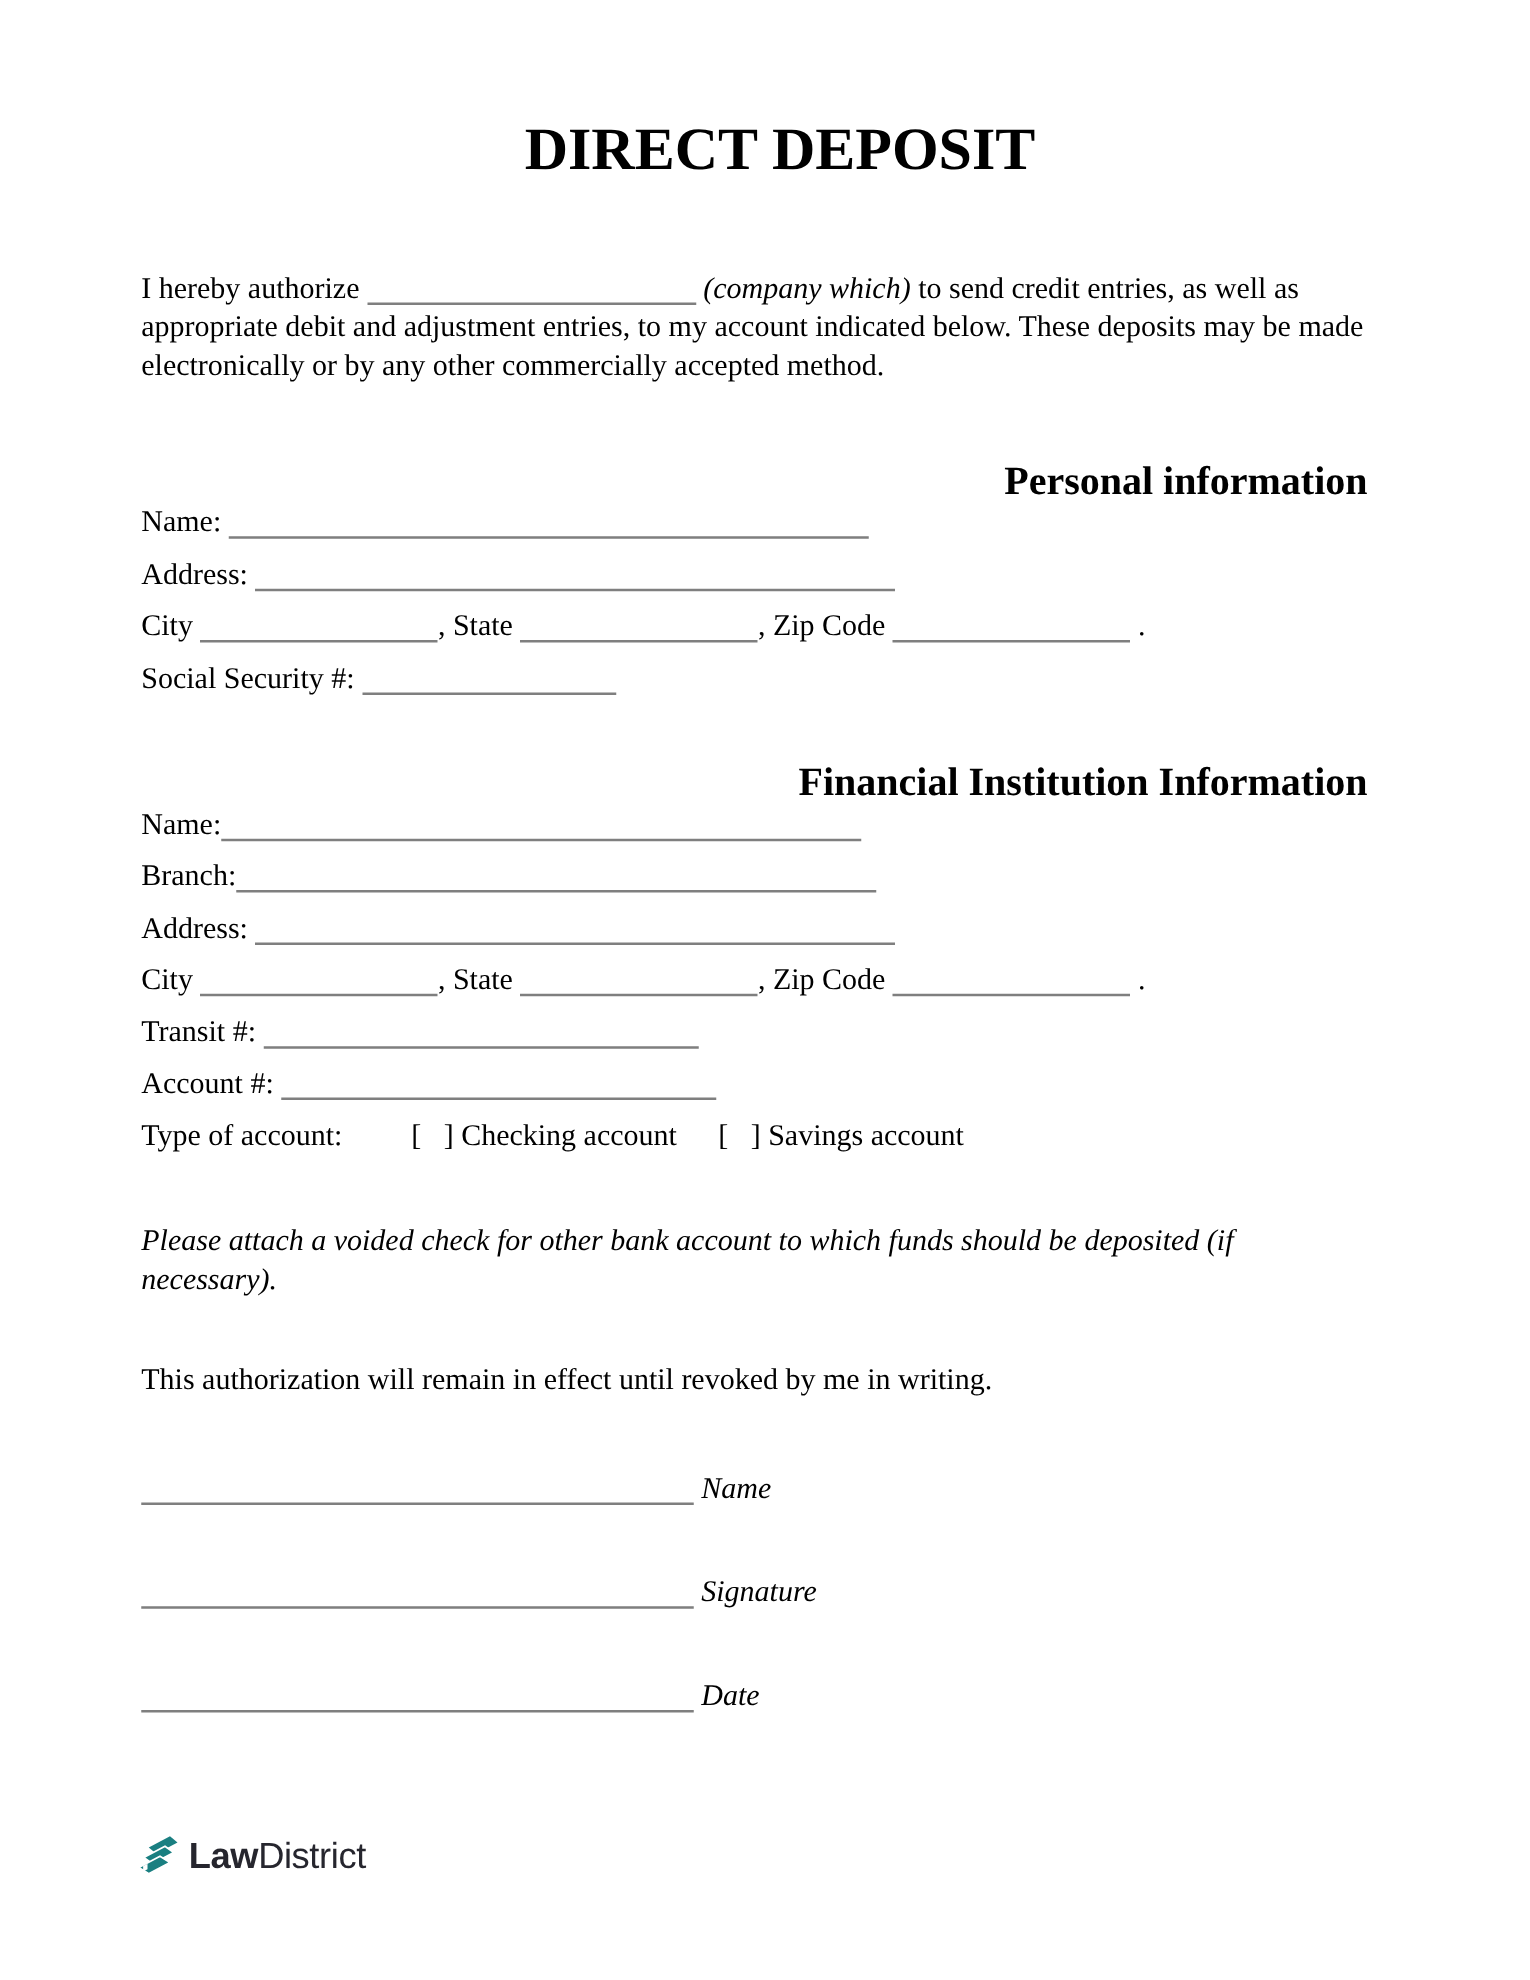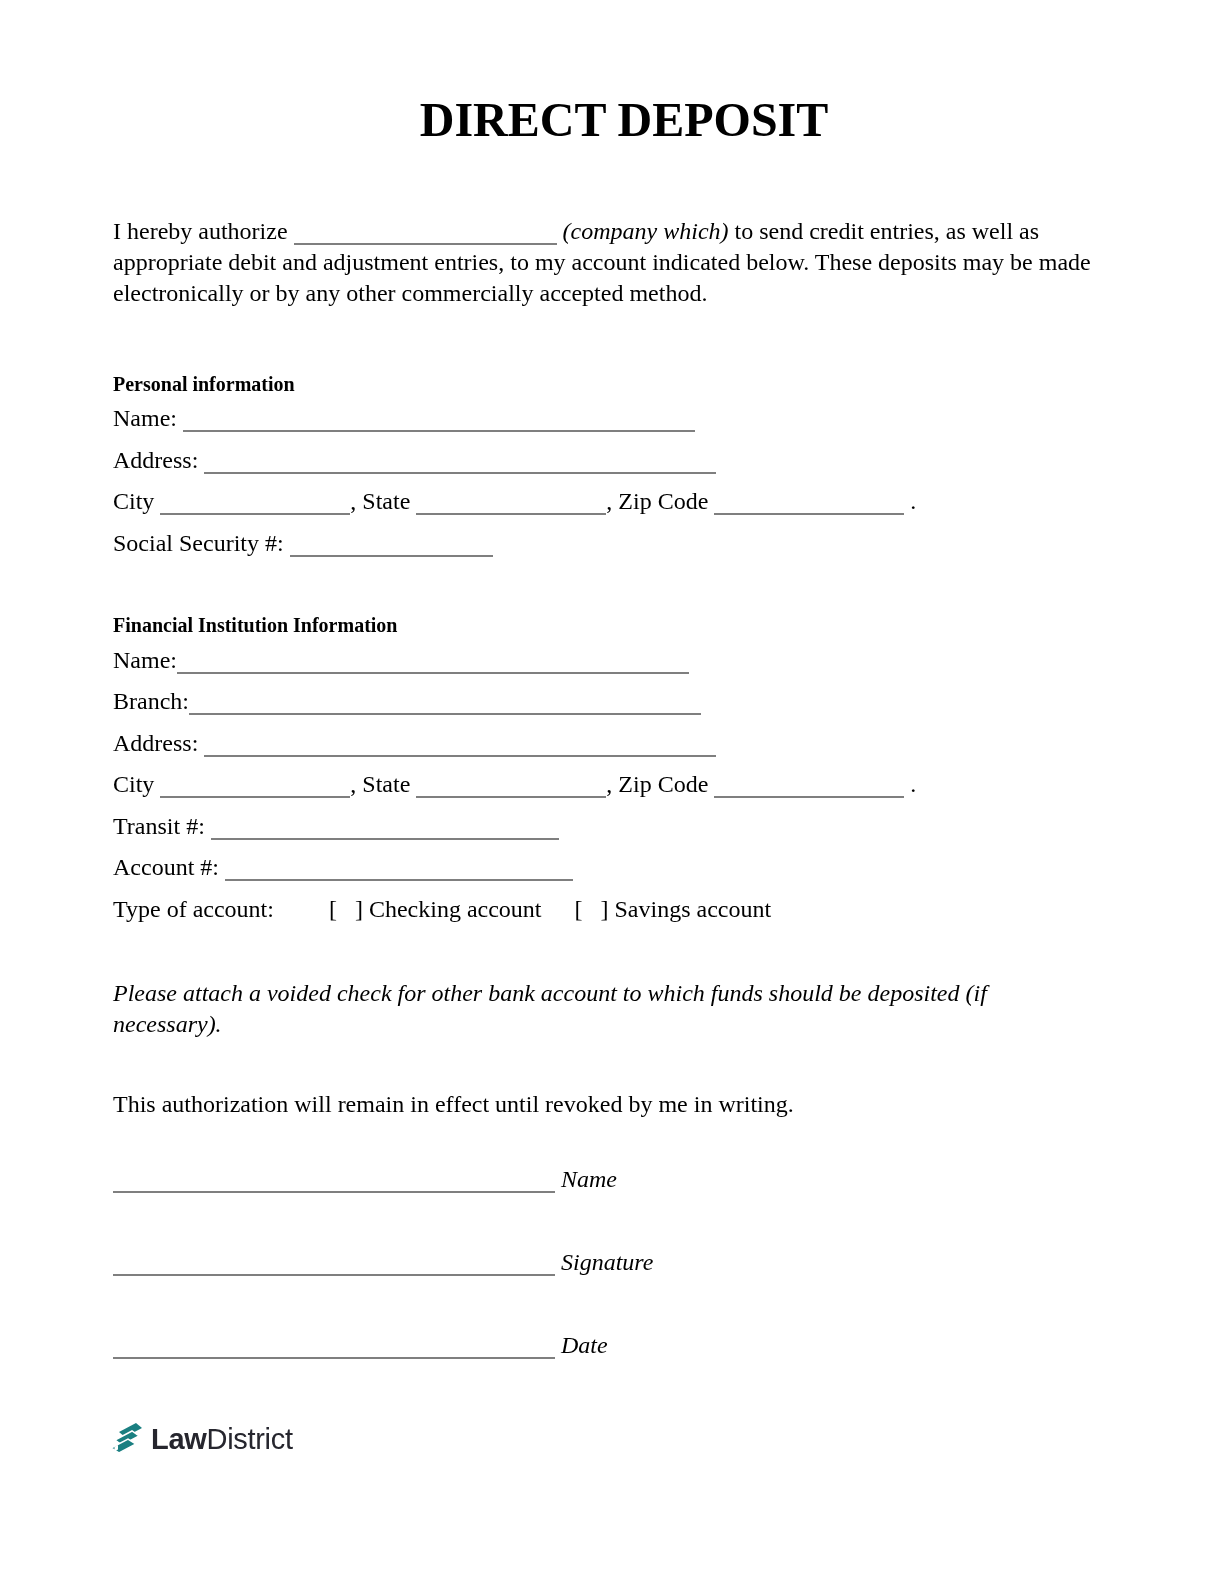--- a/index.html
+++ b/index.html
@@ -23,23 +23,24 @@
     font-weight: bold;
     padding-left: 24px;
   }
   p.intro {
     margin: 65px 0 0 0;
     line-height: 31px;
   }
   .it { font-style: italic; }
   h2.section-heading {
     margin: 0;
-    font-size: 20px;
+    font-size: 32px;
     line-height: 34px;
     font-weight: bold;
+    text-align: right;
   }
   h2.personal { margin-top: 58px; }
   h2.financial { margin-top: 49px; }
   .rows-personal { margin-top: 2px; }
   .rows-financial { margin-top: 3px; }
   .row { line-height: 31px; margin-bottom: 10.5px; white-space: nowrap; }
   .blank {
     display: inline-block;
     height: 20px;
     border-bottom: 2px solid #7f7f7f;
@@ -55,27 +56,27 @@
   .opt-checking { margin-right: 33px; }
   .note {
     margin: 53px 0 0 0;
     line-height: 31px;
     font-style: italic;
   }
   .revocation {
     margin: 49px 0 0 0;
     line-height: 31px;
   }
-  .sig-block { margin-top: 44px; }
+  .sig-block { margin-top: 56px; }
   .sig-row { line-height: 31px; white-space: nowrap; }
   .sig-row + .sig-row { margin-top: 52px; }
   .footer {
     position: absolute;
     left: 106px;
-    top: 1420px;
+    top: 1466px;
     display: flex;
     align-items: center;
     gap: 7px;
     font-family: "Liberation Sans", sans-serif;
   }
   .brand {
     font-size: 29px;
     letter-spacing: -0.3px;
     color: #26262e;
     font-weight: 400;

